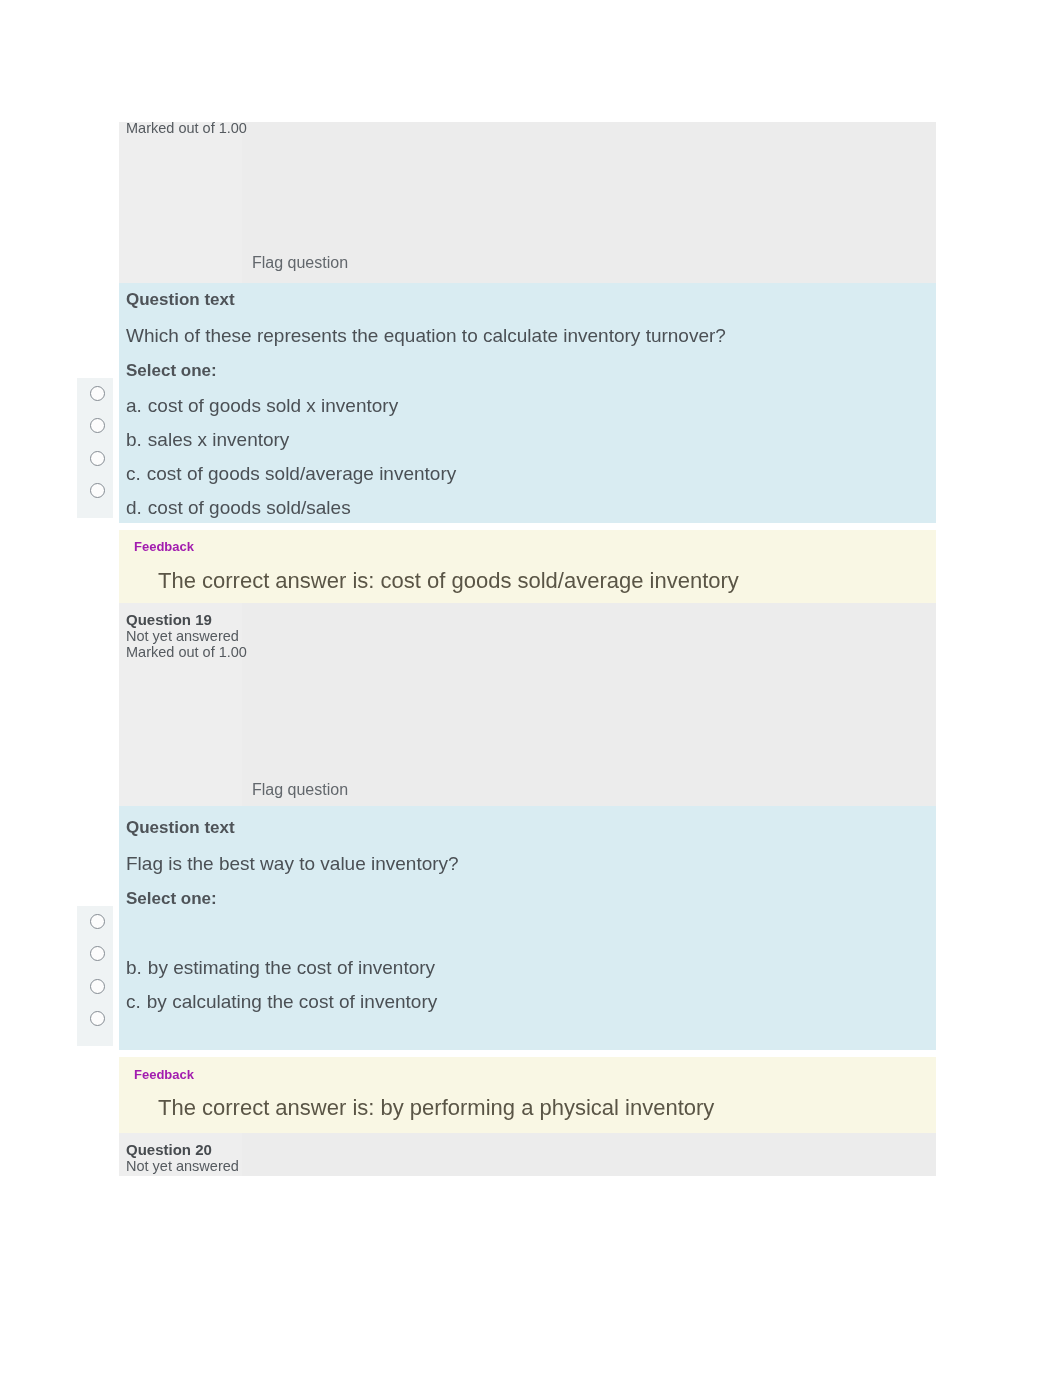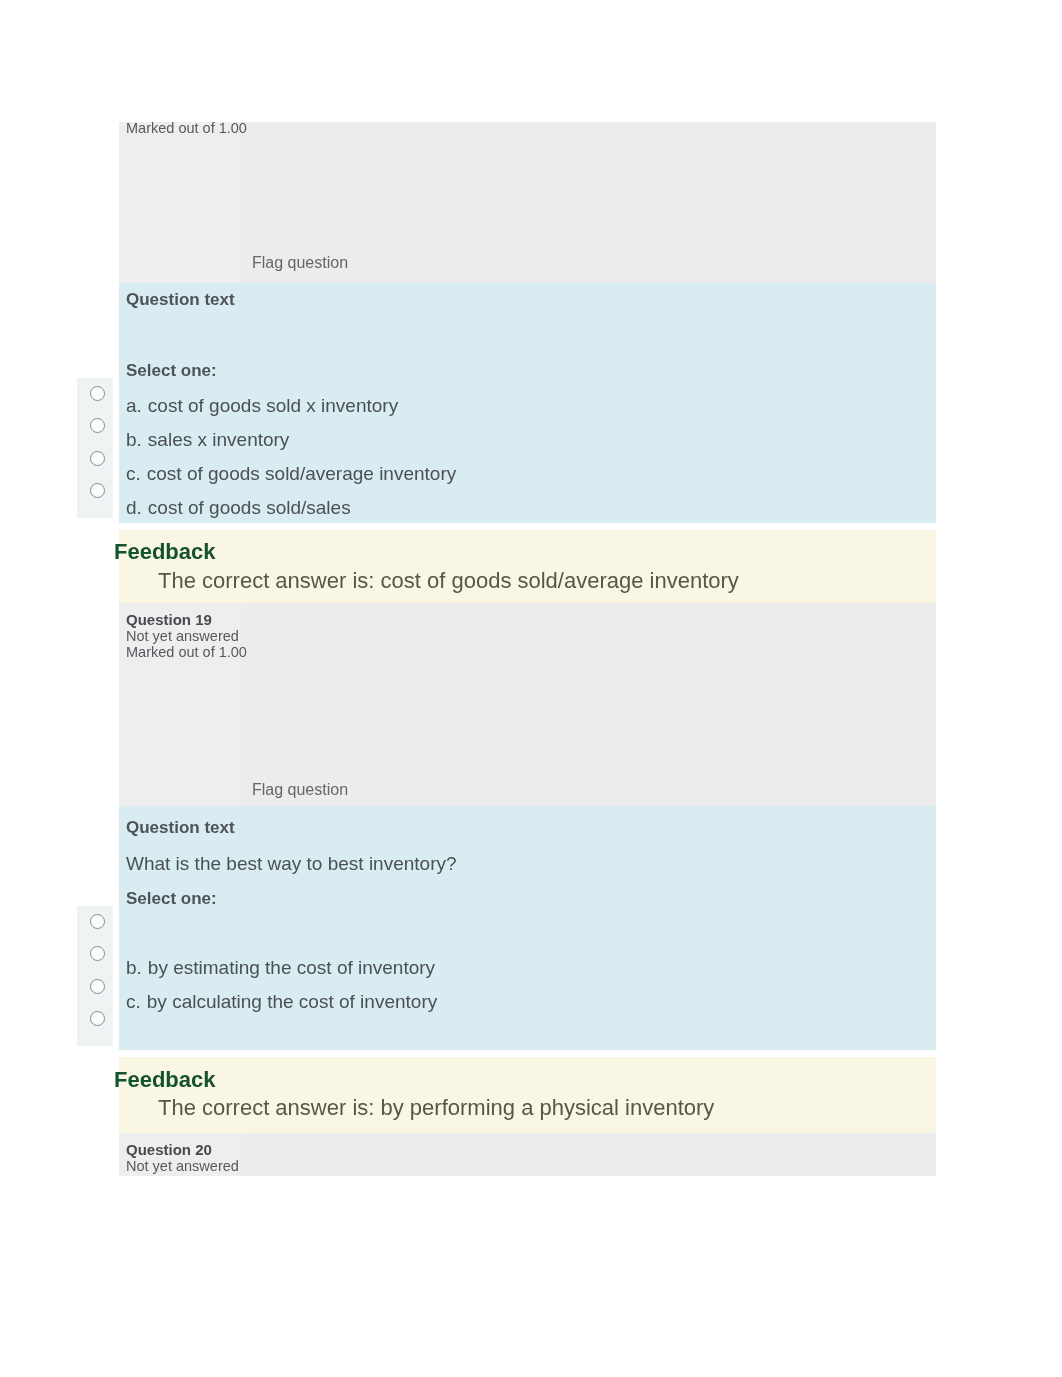--- a/index.html
+++ b/index.html
@@ -30,40 +30,41 @@
   .qtextlabel{position:absolute;left:126px;font-weight:bold;font-size:17px;color:#4e5358;}
   .qtext{position:absolute;left:126px;font-size:19px;color:#4b5055;}
   .selectone{position:absolute;left:126px;font-weight:bold;font-size:17px;color:#4e5358;}
 
   .opt{position:absolute;left:126px;font-size:19px;color:#4b5055;white-space:nowrap;}
   .opt .ltr{display:inline-block;margin-right:6px;}
 
   .radio{position:absolute;left:90px;width:15px;height:15px;border-radius:50%;
          border:1px solid #858c93;background:#fcfcfc;box-sizing:border-box;}
 
-  .fbtitle{position:absolute;left:114px;font-weight:bold;font-size:22px;color:#14532d;}
+  .fbtitle{position:absolute;left:134px;font-weight:bold;font-size:13px;color:#a21caf;}
   .fbtext{position:absolute;left:126px;font-size:22px;color:#5a5546;margin-left:32px;}
 </style>
 </head>
 <body>
 
 <div class="page">
 
   <div class="band grey" style="top:122px;height:161px;"></div>
   <div class="infocol" style="top:122px;height:161px;"></div>
 
   <div class="info" style="top:120px;">
     <span class="line">Marked out of 1.00</span>
   </div>
   <div class="flag" style="left:252px;top:254px;">
     <span>Flag question</span>
   </div>
 
   <div class="band blue" style="top:283px;height:240px;"></div>
   <div class="qtextlabel" style="top:290px;">Question text</div>
+  <div class="qtext" style="top:325px;">Which of these represents the equation to calculate inventory turnover?</div>
   <div class="selectone" style="top:361px;">Select one:</div>
 
   <div class="answercol" style="top:378px;height:140px;"></div>
   <div class="radio" style="top:386px;"></div>
   <div class="opt" style="top:395px;">
     <span class="ltr">a.</span><span>cost of goods sold x inventory</span>
   </div>
 
   <div class="radio" style="top:418px;"></div>
   <div class="opt" style="top:429px;">
@@ -91,21 +92,21 @@
     <span class="qnum line">Question 19</span>
     <span class="line">Not yet answered</span>
     <span class="line">Marked out of 1.00</span>
   </div>
   <div class="flag" style="left:252px;top:781px;">
     <span>Flag question</span>
   </div>
 
   <div class="band blue" style="top:806px;height:244px;"></div>
   <div class="qtextlabel" style="top:818px;">Question text</div>
-  <div class="qtext" style="top:853px;">What is the best way to best inventory?</div>
+  <div class="qtext" style="top:853px;">Flag is the best way to value inventory?</div>
   <div class="selectone" style="top:889px;">Select one:</div>
 
   <div class="answercol" style="top:906px;height:140px;"></div>
   <div class="radio" style="top:914px;"></div>
 
   <div class="radio" style="top:946px;"></div>
   <div class="opt" style="top:957px;">
     <span class="ltr">b.</span><span>by estimating the cost of inventory</span>
   </div>
 

